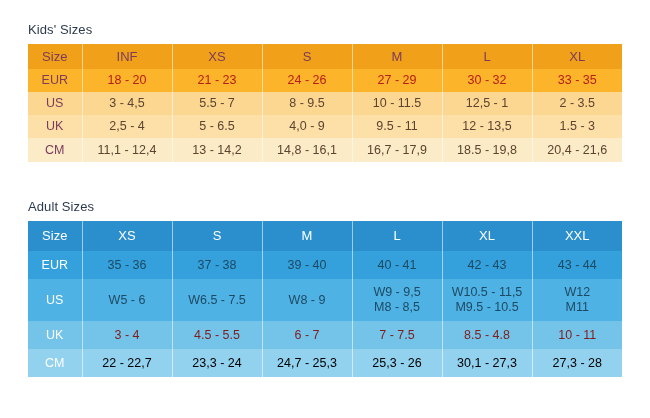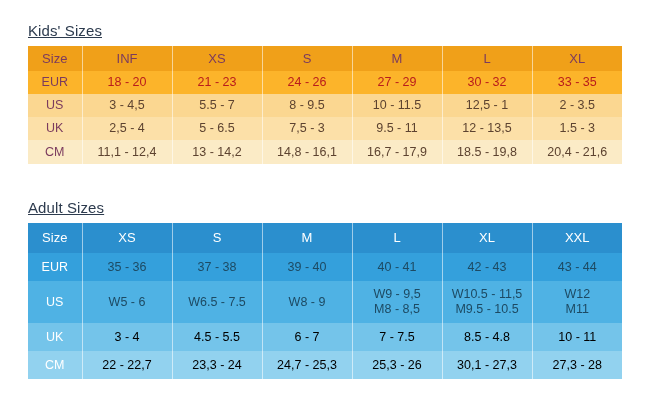--- a/index.html
+++ b/index.html
@@ -19,27 +19,26 @@
     height: 418px;
     box-sizing: border-box;
     padding: 0;
   }
 
   .section { position: absolute; left: 28px; }
   .section-kids  { top: 22px; }
   .section-adult { top: 199px; }
 
   .section-title {
-    font-size: 15px;
+    font-size: 13px;
     color: #2d3b4e;
     letter-spacing: 0.1px;
     margin: 0 0 7px 0;
     font-weight: 400;
     white-space: nowrap;
-    text-decoration: underline;
   }
 
   table.size-table {
     border-collapse: collapse;
     table-layout: fixed;
     width: 594px;
     font-size: 12.5px;
   }
   table.size-table td,
   table.size-table th {
@@ -75,21 +74,21 @@
   
   .t-adult th {
     background: #2b8fce;
     color: #ffffff;
     height: 30px;
     font-size: 13px;
     border-right-color: rgba(255,255,255,0.42);
   }
   .t-adult tr.row-0 td { background: #34a0dc; color: #1d4a63; height: 28px; }
   .t-adult tr.row-1 td { background: #4fb2e4; color: #1d4a63; height: 42px; }
-  .t-adult tr.row-2 td { background: #74c4ea; color: #000000; height: 28px; }
+  .t-adult tr.row-2 td { background: #74c4ea; color: #7f1d1d; height: 28px; }
   .t-adult tr.row-3 td { background: #92d2ef; color: #000000; height: 28px; }
   .t-adult tr td:first-child { color: #ffffff; }
 
   .cell-multi span { display: block; text-align: center; }
 </style>
 </head>
 <body>
 
 <div class="page">
 
@@ -133,21 +132,21 @@
           <td>5.5 - 7</td>
           <td>8 - 9.5</td>
           <td>10 - 11.5</td>
           <td>12,5 - 1</td>
           <td>2 - 3.5</td>
         </tr>
         <tr class="row-2">
           <td>UK</td>
           <td>2,5 - 4</td>
           <td>5 - 6.5</td>
-          <td>7,5 - 3</td>
+          <td>4,0 - 9</td>
           <td>9.5 - 11</td>
           <td>12 - 13,5</td>
           <td>1.5 - 3</td>
         </tr>
         <tr class="row-3">
           <td>CM</td>
           <td>11,1 - 12,4</td>
           <td>13 - 14,2</td>
           <td>14,8 - 16,1</td>
           <td>16,7 - 17,9</td>

